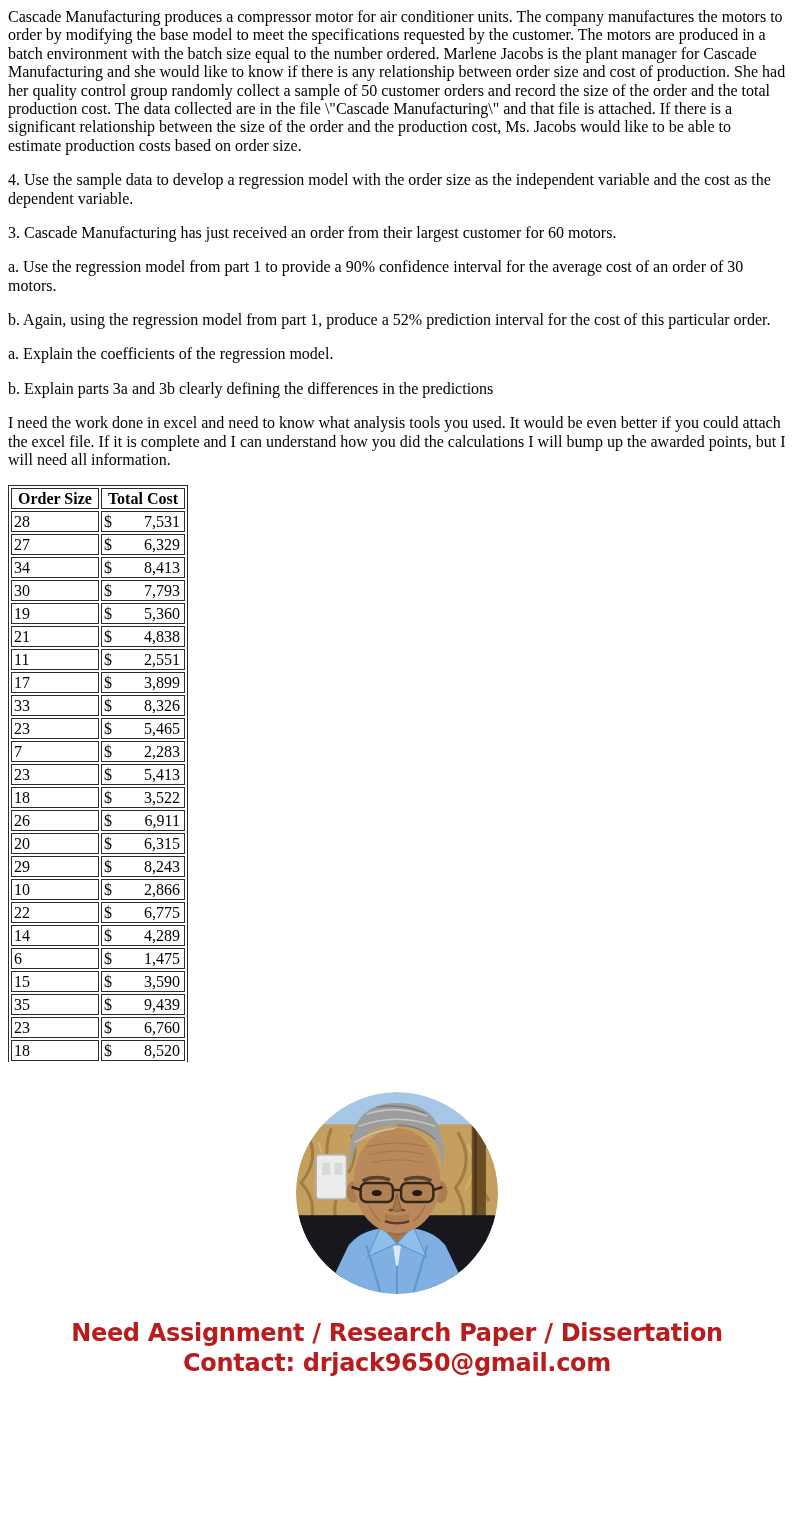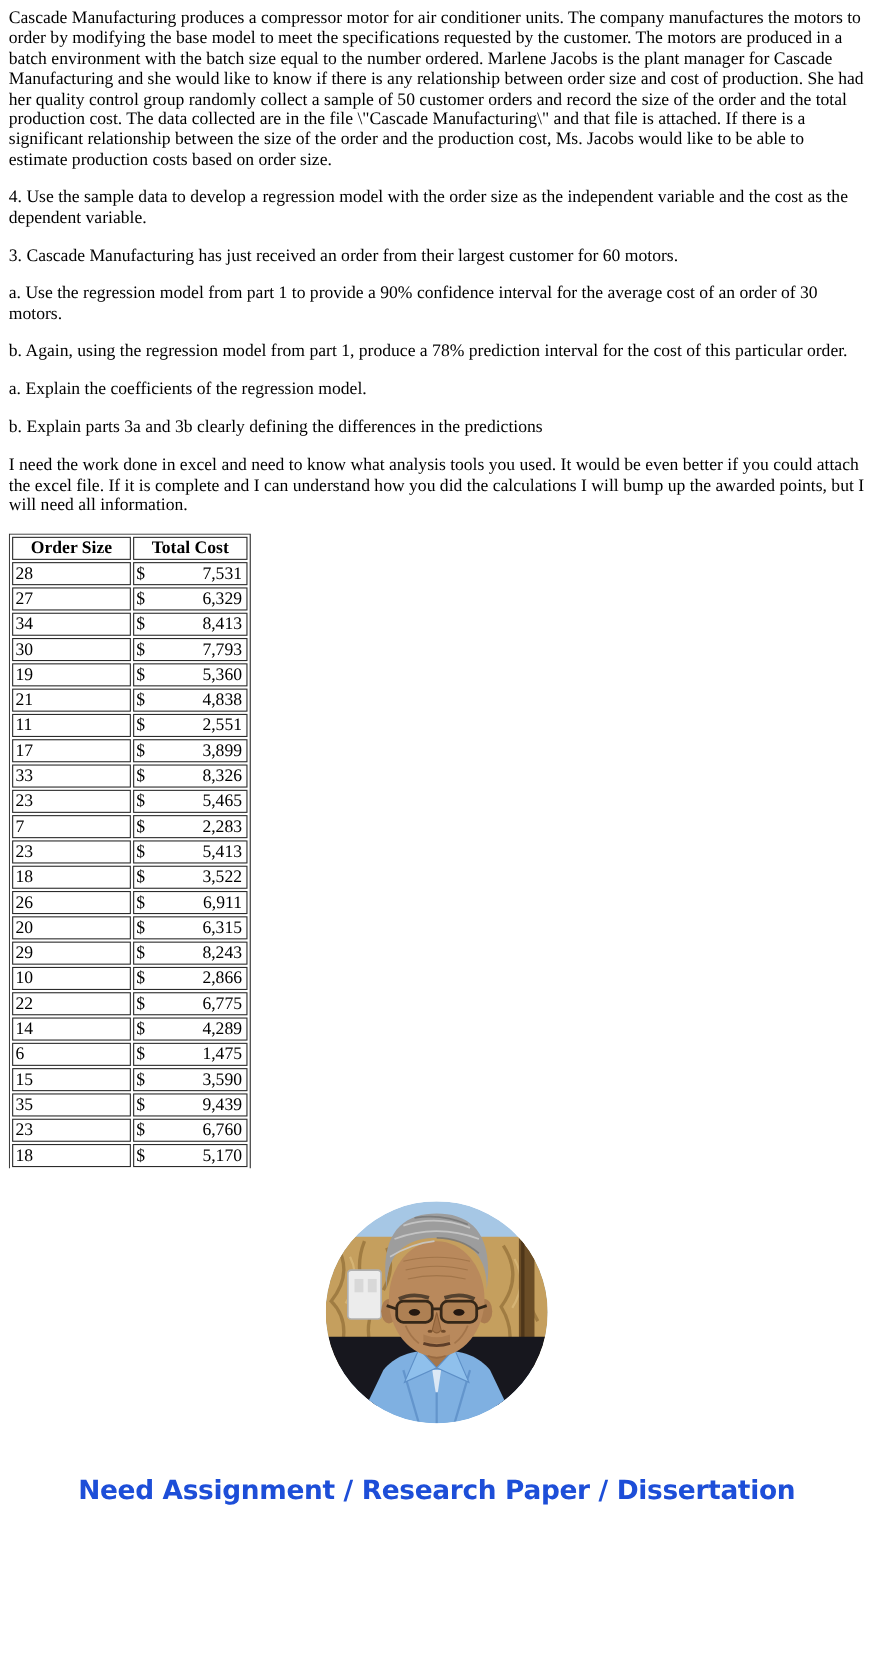--- a/index.html
+++ b/index.html
@@ -20,55 +20,55 @@
   }
   table.orders th, table.orders td {
     border: 1px solid #2b2b2b;
     padding: 0 2px;
     height: 19px;
     font-size: 16px;
     line-height: 19px;
     white-space: nowrap;
     font-family: "Liberation Serif", serif;
   }
-  table.orders th { font-weight: bold; text-align: right; padding: 0 16px; }
+  table.orders th { font-weight: bold; text-align: right; padding: 0 6px; }
   td.size-cell { width: 72px; text-align: left; }
   td.cost-cell { width: 66px; }
   .cur { float: left; }
   .num { float: right; padding-right: 2px; }
 
   .avatar-wrap {
     width: 202px; height: 202px;
     margin: 30px auto 0 auto;
     border-radius: 50%;
     overflow: hidden;
   }
   .avatar-wrap svg { display: block; width: 202px; height: 202px; }
 
   .footer {
-    margin-top: 46px;
+    margin-top: 24px;
     text-align: center;
     font-family: "DejaVu Sans", sans-serif;
     font-weight: bold;
     font-size: 24px;
     line-height: 30px;
     letter-spacing: -0.3px;
-    color: #1d4ed8;
+    color: #b91c1c;
   }
 </style>
 </head>
 <body>
 
 <main>
 
   <p class="para">Cascade Manufacturing produces a compressor motor for air conditioner units. The company manufactures the motors to order by modifying the base model to meet the specifications requested by the customer. The motors are produced in a batch environment with the batch size equal to the number ordered. Marlene Jacobs is the plant manager for Cascade Manufacturing and she would like to know if there is any relationship between order size and cost of production. She had her quality control group randomly collect a sample of 50 customer orders and record the size of the order and the total production cost. The data collected are in the file \"Cascade Manufacturing\" and that file is attached. If there is a significant relationship between the size of the order and the production cost, Ms. Jacobs would like to be able to estimate production costs based on order size.</p>
   <p class="para">4. Use the sample data to develop a regression model with the order size as the independent variable and the cost as the dependent variable.</p>
   <p class="para">3. Cascade Manufacturing has just received an order from their largest customer for 60 motors.</p>
   <p class="para">a. Use the regression model from part 1 to provide a 90% confidence interval for the average cost of an order of 30 motors.</p>
-  <p class="para">b. Again, using the regression model from part 1, produce a 78% prediction interval for the cost of this particular order.</p>
+  <p class="para">b. Again, using the regression model from part 1, produce a 52% prediction interval for the cost of this particular order.</p>
   <p class="para">a. Explain the coefficients of the regression model.</p>
   <p class="para">b. Explain parts 3a and 3b clearly defining the differences in the predictions</p>
   <p class="para">I need the work done in excel and need to know what analysis tools you used. It would be even better if you could attach the excel file. If it is complete and I can understand how you did the calculations I will bump up the awarded points, but I will need all information.</p>
 
   <div class="table-clip">
     <table class="orders">
       <thead>
         <tr>
           <th>Order Size</th>
           <th>Total Cost</th>
@@ -233,21 +233,21 @@
             <td class="size-cell">23</td>
             <td class="cost-cell">
               <span class="cur">$</span>
               <span class="num">6,760</span>
             </td>
           </tr>
           <tr>
             <td class="size-cell">18</td>
             <td class="cost-cell">
               <span class="cur">$</span>
-              <span class="num">5,170</span>
+              <span class="num">8,520</span>
             </td>
           </tr>
         </tbody>
     </table>
   </div>
 
   <div class="avatar-wrap">
     <svg viewBox="0 0 200 200" aria-hidden="true">
       <defs>
         <clipPath id="avclip">
@@ -325,15 +325,16 @@
         <g stroke="#7a4e28" stroke-width="1.5" fill="none" opacity="0.35">
           <path d="M72,112 Q76,122 84,128"></path>
           <path d="M128,112 Q124,122 116,128"></path>
         </g>
       </g>
     </svg>
   </div>
 
   <div class="footer">
     <div>Need Assignment / Research Paper / Dissertation</div>
+    <div>Contact: drjack9650@gmail.com</div>
   </div>
 
 </main>
 
 </body></html>

